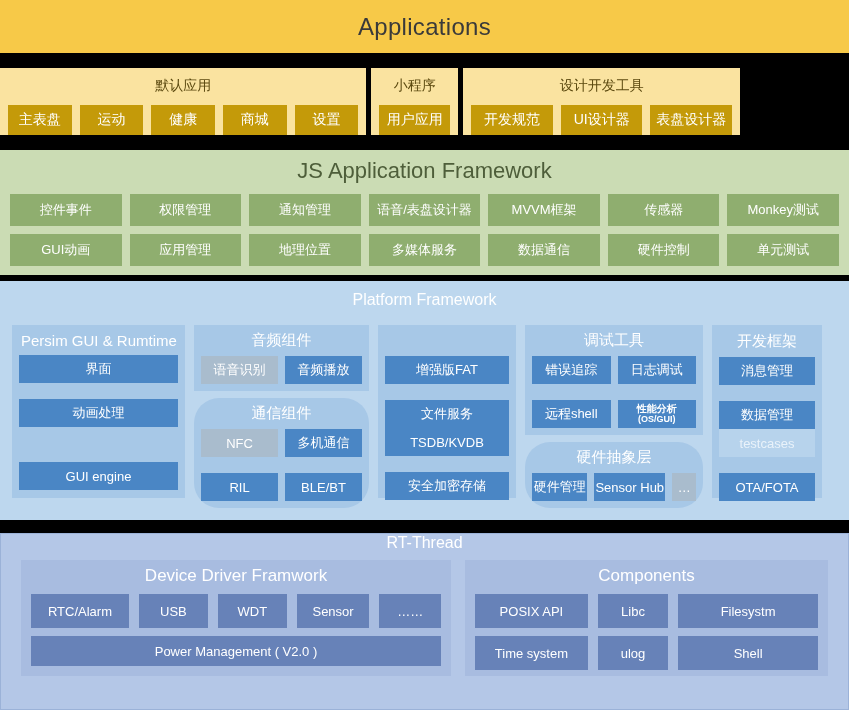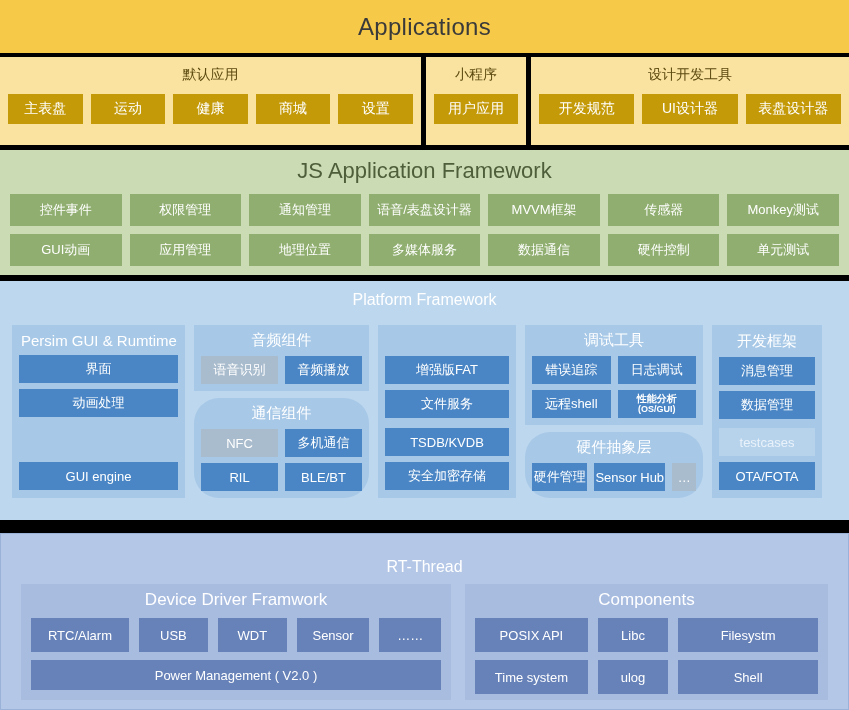--- a/index.html
+++ b/index.html
@@ -29,23 +29,24 @@
     display: flex; align-items: center; justify-content: center;
   }
   .band-apps-title .t {
     font-size: 24px;
     color: #3A3A3A;
     letter-spacing: 0.3px;
   }
   .band-apps-row {
     position: absolute;
     left: 0; top: 57px;
-    width: 849px; height: 88px;
+    width: 740px; height: 88px;
     display: flex;
     gap: 5px;
+    align-items: center;
   }
   .app-group {
     background: #FAE3A0;
     display: flex;
     flex-direction: column;
     align-items: center;
     padding-top: 9px;
     box-sizing: border-box;
   }
   .app-group.g0 { width: 421px; }
@@ -182,39 +183,39 @@
   .chip-blue.dim { background: #A9BCCD; }
   .chip-blue.ghost { background: #B7D3EC; color: #E9F2FA; }
   .chip-blue.two-line {
     flex-direction: column;
     line-height: 1.05;
     font-size: 10px;
     font-weight: bold;
   }
   .chip-blue.two-line .sub { font-size: 9px; font-weight: bold; }
 
-  .pf-vstack { display: flex; flex-direction: column; gap: 6px; }
+  .pf-vstack { display: flex; flex-direction: column; gap: 16px; }
   .pf-hrow   { display: flex; gap: 7px; }
   .pf-hrow > .chip-blue { flex: 1 1 0; min-width: 0; }
   .spacer-flex { flex: 1 1 auto; }
 
   
   .band-rt {
     position: absolute;
     left: 0; top: 533px;
     width: 849px; height: 177px;
     background: #B4C7E7;
     border: 1px solid #9BB2D8;
     box-sizing: border-box;
   }
   .band-rt .bt {
     text-align: center;
     font-size: 16px;
     color: #FFFFFF;
-    padding-top: 24px;
+    padding-top: 0;
     padding-bottom: 8px;
   }
   .rt-cols {
     display: flex;
     gap: 14px;
     padding: 0 20px 16px 20px;
     box-sizing: border-box;
     height: 132px;
   }
   .rt-col {

